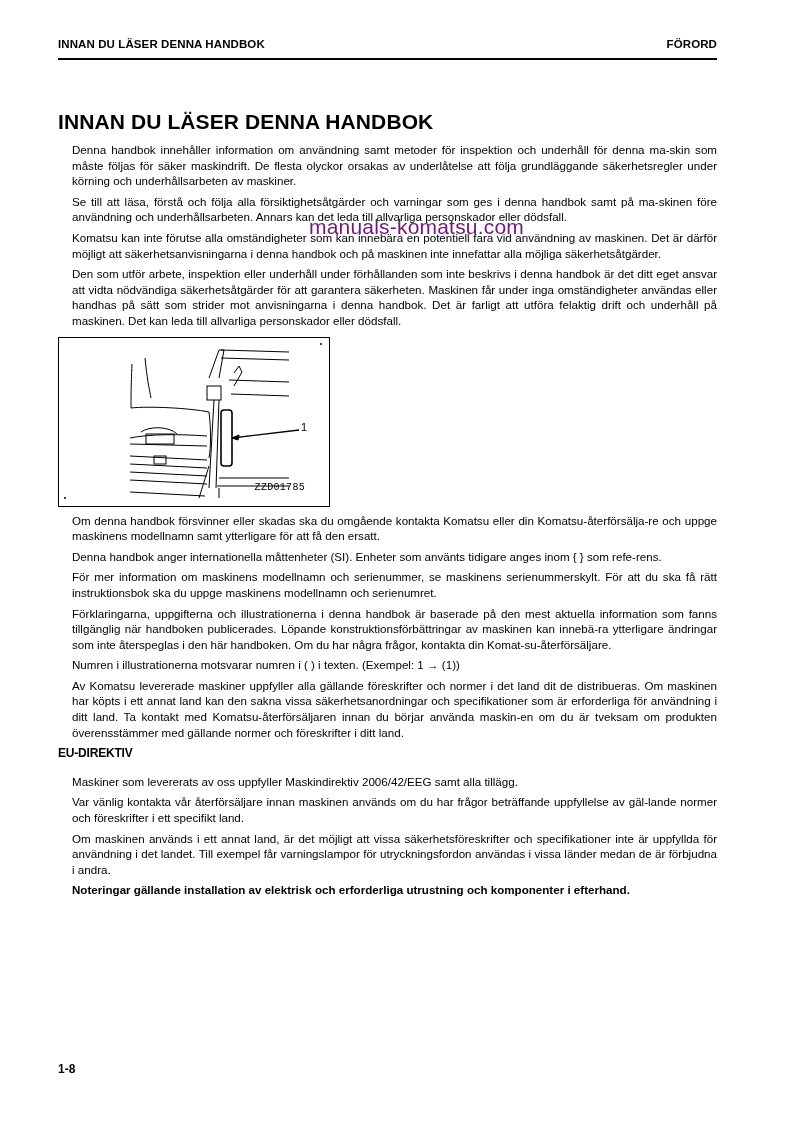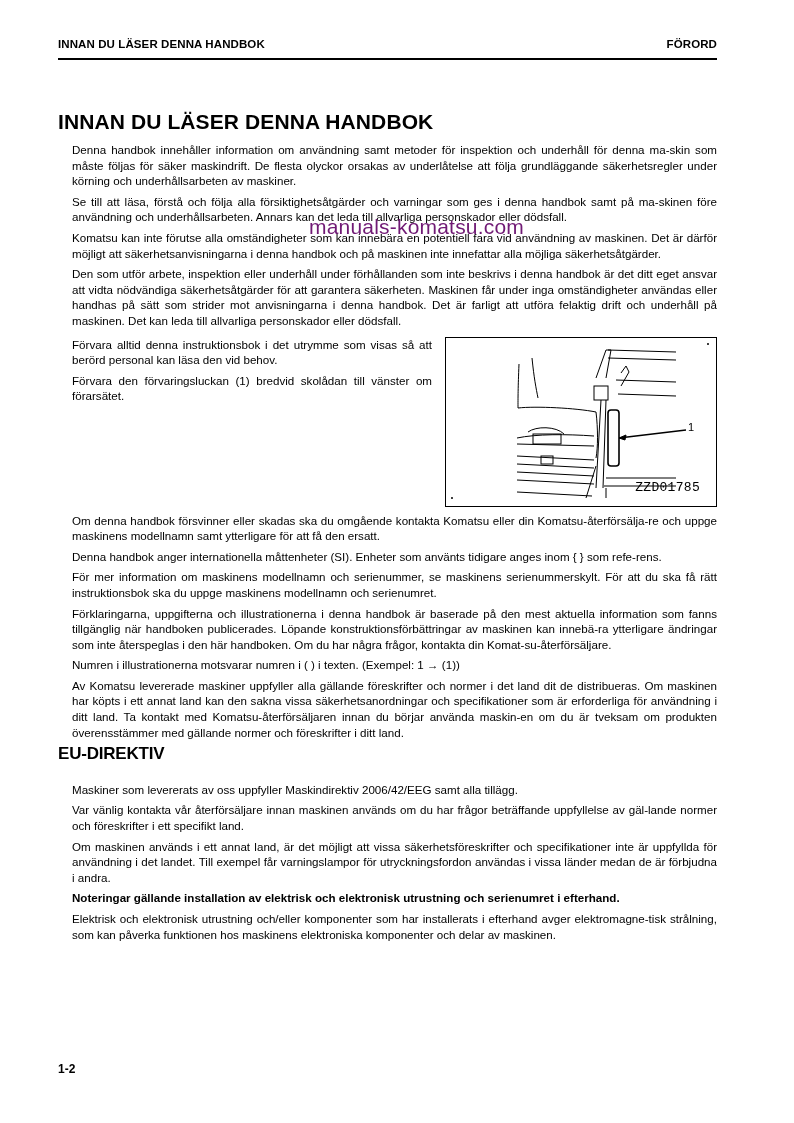--- a/index.html
+++ b/index.html
@@ -28,28 +28,28 @@
       display: flex; justify-content: space-between; align-items: flex-start;
       margin-top: 8px; margin-bottom: 6px;
     }
     .split .left-col { width: 374px; }
     .figure {
       width: 270px; height: 168px; border: 1px solid #000; position: relative;
       margin-top: 0px; margin-right: 0px;
     }
     .figure svg { position: absolute; left: 0; top: 0; }
     .figure .fig-code {
-      position: absolute; right: 16px; bottom: 10px; font-size: 13px;
+      position: absolute; right: 24px; bottom: 10px; font-size: 10px;
       font-family: "Liberation Mono", monospace; letter-spacing: 0.3px;
     }
     .figure .callout {
       position: absolute; left: 242px; top: 82px; font-size: 11px;
     }
     h2.section {
-      font-size: 17px; font-weight: bold; margin: 6px 0 20px 0; letter-spacing: -0.2px;
+      font-size: 12px; font-weight: bold; margin: 6px 0 12px 0; letter-spacing: -0.2px;
     }
     .bold-note { font-weight: bold; }
     .page-number {
       position: absolute; left: 58px; top: 1062px; font-weight: bold; font-size: 12px;
     }
     .watermark {
       position: absolute; left: 309px; top: 215px; font-size: 21px; color: #701a75;
       letter-spacing: 0.2px; pointer-events: none;
     }
   </style>
@@ -64,24 +64,20 @@
 
 <h1 class="page-title">INNAN DU LÄSER DENNA HANDBOK</h1>
 
 <div class="content">
   <p>Denna handbok innehåller information om användning samt metoder för inspektion och underhåll för denna ma-skin som måste följas för säker maskindrift. De flesta olyckor orsakas av underlåtelse att följa grundläggande säkerhetsregler under körning och underhållsarbeten av maskiner.</p>
   <p>Se till att läsa, förstå och följa alla försiktighetsåtgärder och varningar som ges i denna handbok samt på ma-skinen före användning och underhållsarbeten. Annars kan det leda till allvarliga personskador eller dödsfall.</p>
   <p>Komatsu kan inte förutse alla omständigheter som kan innebära en potentiell fara vid användning av maskinen. Det är därför möjligt att säkerhetsanvisningarna i denna handbok och på maskinen inte innefattar alla möjliga säkerhetsåtgärder.</p>
   <p>Den som utför arbete, inspektion eller underhåll under förhållanden som inte beskrivs i denna handbok är det ditt eget ansvar att vidta nödvändiga säkerhetsåtgärder för att garantera säkerheten. Maskinen får under inga omständigheter användas eller handhas på sätt som strider mot anvisningarna i denna handbok. Det är farligt att utföra felaktig drift och underhåll på maskinen. Det kan leda till allvarliga personskador eller dödsfall.</p>
 
   <div class="split">
-    <div class="left-col">
-      <p>Förvara alltid denna instruktionsbok i det utrymme som visas så att berörd personal kan läsa den vid behov.</p>
-      <p>Förvara den förvaringsluckan (1) bredvid skolådan till vänster om förarsätet.</p>
-    </div>
     <div class="figure">
       <svg width="270" height="168" viewBox="0 0 270 168" fill="none" stroke="#000" stroke-width="1">
 
         <path d="M73 26 C72 50, 72 60, 72 70"></path>
         <path d="M86 20 C88 40, 90 50, 92 60"></path>
         <path d="M72 70 C90 68, 130 70, 150 74"></path>
         <path d="M150 74 C152 90, 152 110, 150 120"></path>
 
         <path d="M150 40 L160 12 L165 12 L160 40"></path>
         <rect x="148" y="48" width="14" height="14"></rect>
@@ -125,19 +121,18 @@
   <p>Denna handbok anger internationella måttenheter (SI). Enheter som använts tidigare anges inom { } som refe-rens.</p>
   <p>För mer information om maskinens modellnamn och serienummer, se maskinens serienummerskylt. För att du ska få rätt instruktionsbok ska du uppge maskinens modellnamn och serienumret.</p>
   <p>Förklaringarna, uppgifterna och illustrationerna i denna handbok är baserade på den mest aktuella information som fanns tillgänglig när handboken publicerades. Löpande konstruktionsförbättringar av maskinen kan innebä-ra ytterligare ändringar som inte återspeglas i den här handboken. Om du har några frågor, kontakta din Komat-su-återförsäljare.</p>
   <p>Numren i illustrationerna motsvarar numren i ( ) i texten. (Exempel: 1 → (1))</p>
   <p>Av Komatsu levererade maskiner uppfyller alla gällande föreskrifter och normer i det land dit de distribueras. Om maskinen har köpts i ett annat land kan den sakna vissa säkerhetsanordningar och specifikationer som är erforderliga för användning i ditt land. Ta kontakt med Komatsu-återförsäljaren innan du börjar använda maskin-en om du är tveksam om produkten överensstämmer med gällande normer och föreskrifter i ditt land.</p>
 
   <h2 class="section">EU-DIREKTIV</h2>
   <p>Maskiner som levererats av oss uppfyller Maskindirektiv 2006/42/EEG samt alla tillägg.</p>
   <p>Var vänlig kontakta vår återförsäljare innan maskinen används om du har frågor beträffande uppfyllelse av gäl-lande normer och föreskrifter i ett specifikt land.</p>
   <p>Om maskinen används i ett annat land, är det möjligt att vissa säkerhetsföreskrifter och specifikationer inte är uppfyllda för användning i det landet. Till exempel får varningslampor för utryckningsfordon användas i vissa länder medan de är förbjudna i andra.</p>
-  <p class="bold-note">Noteringar gällande installation av elektrisk och elektronisk utrustning och serienumret i efterhand.</p>
-  <p>Elektrisk och elektronisk utrustning och/eller komponenter som har installerats i efterhand avger elektromagne-tisk strålning, som kan påverka funktionen hos maskinens elektroniska komponenter och delar av maskinen.</p>
+  <p class="bold-note">Noteringar gällande installation av elektrisk och erforderliga utrustning och komponenter i efterhand.</p>
 </div>
 
 <div class="watermark">manuals-komatsu.com</div>
 
-<div class="page-number">1-2</div>
+<div class="page-number">1-8</div>
 
 </body></html>

